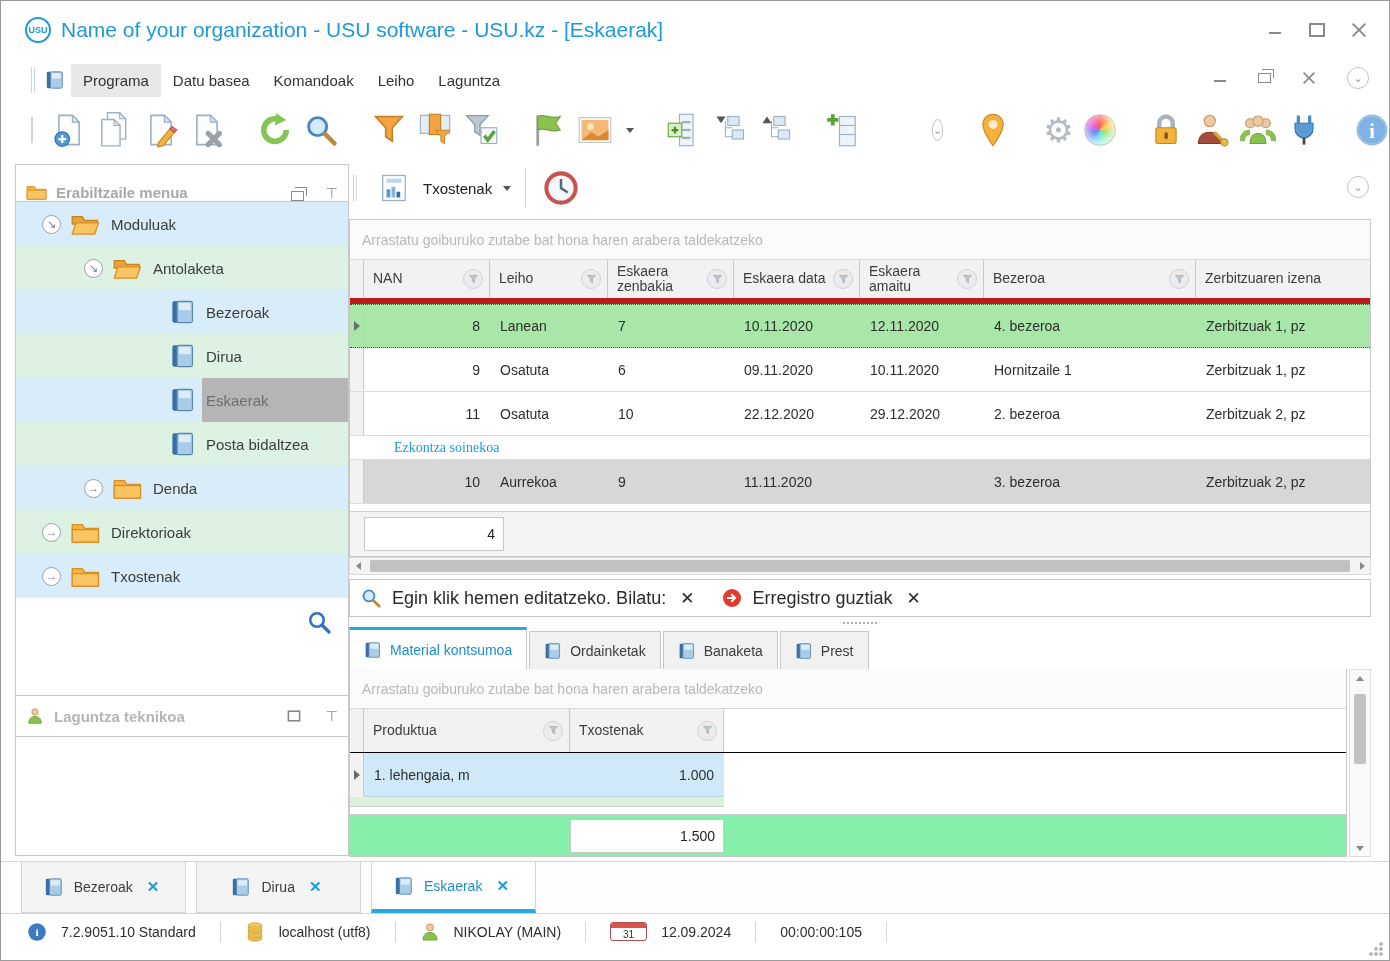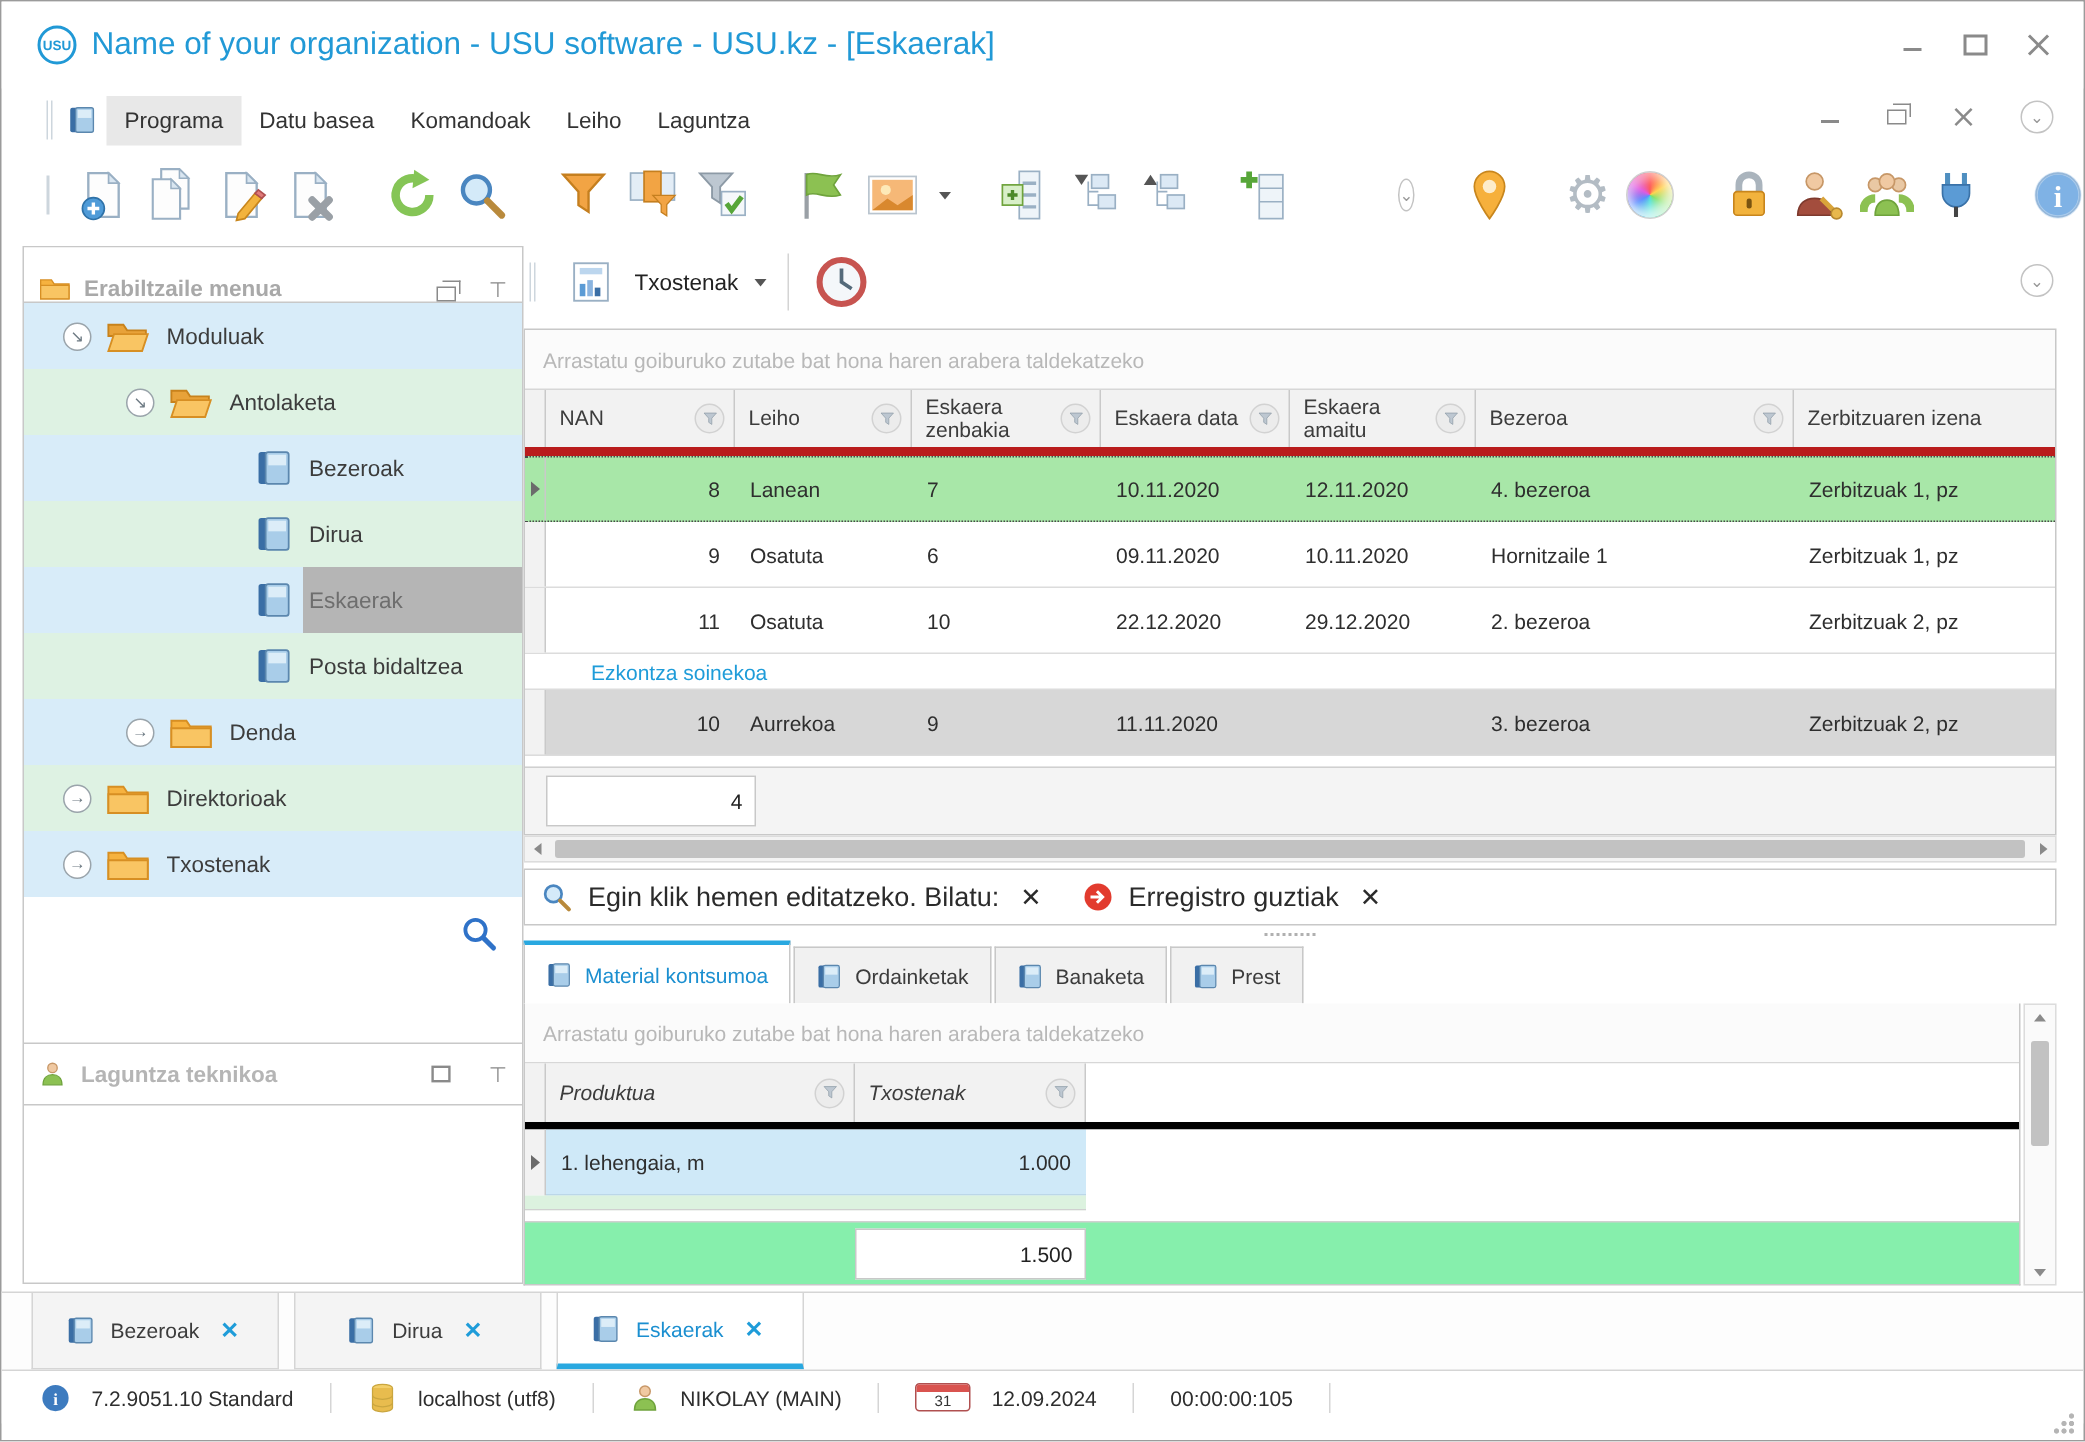--- a/index.html
+++ b/index.html
@@ -69,21 +69,21 @@
   .hdr-cell .lbl { flex:1; line-height:1.1; }
   .fun-badge { width:20px; height:20px; border-radius:50%; background:#ececec; border:1px solid #d2d2d2; display:flex; align-items:center; justify-content:center; flex:none; }
   .fun-badge svg { width:11px; height:11px; }
   .ind-cell { background:#f2f2f2; border-right:1px solid #c9c9c9; display:flex; align-items:center; justify-content:center; }
   .gr { display:grid; grid-template-columns:14px 126px 118px 126px 126px 124px 212px 1fr; height:44px; border-bottom:1px solid #dcdcdc; font-size:14px; color:#2e2e2e; }
   .gr .c { display:flex; align-items:center; padding:0 10px; }
   .gr .r { justify-content:flex-end; }
   .row-green { background:#a8e7a8; border-top:1px dotted #4a4a4a; border-bottom:1px dotted #4a4a4a; }
   .row-gray { background:#d7d7d7; }
   .link-row { height:24px; display:flex; align-items:center; border-bottom:1px solid #dcdcdc; padding-left:44px; }
-  .link-row a { color:#1e9cd9; font-size:14px; text-decoration:none; }
+  .link-row a { color:#1e9cd9; font-size:14px; text-decoration:none;font-family:Liberation Serif, serif; }
   .focus-arrow { width:0; height:0; border-top:5px solid transparent; border-bottom:5px solid transparent; border-left:6px solid #6b6b6b; }
   .grid-fill { flex:1; background:#fff; }
   .grid-footer { height:45px; background:#f4f4f4; border-top:1px solid #d0d0d0; position:relative; }
   .sum-box { position:absolute; background:#fff; border:1px solid #c8c8c8; display:flex; align-items:center; justify-content:flex-end; padding:0 8px; font-size:14px; color:#222; }
   .hscroll { left:348px; top:556px; width:1022px; height:18px; background:#f3f3f3; border:1px solid #dcdcdc; display:flex; align-items:center; }
   .scr-btn { width:16px; height:100%; display:flex; align-items:center; justify-content:center; }
   .tri-l { width:0;height:0;border-top:4px solid transparent;border-bottom:4px solid transparent;border-right:5px solid #8a8a8a; }
   .tri-r { width:0;height:0;border-top:4px solid transparent;border-bottom:4px solid transparent;border-left:5px solid #8a8a8a; }
   .tri-u { width:0;height:0;border-left:4px solid transparent;border-right:4px solid transparent;border-bottom:5px solid #8a8a8a; }
   .tri-d { width:0;height:0;border-left:4px solid transparent;border-right:4px solid transparent;border-top:5px solid #8a8a8a; }
@@ -98,21 +98,21 @@
   .splitter .dots { width:34px; border-top:2px dotted #b0b0b0; }
 
   
   .dtabs { left:348px; top:626px; width:1022px; height:42px; display:flex; align-items:flex-end; }
   .dtab { height:38px; border:1px solid #c8c8c8; border-bottom:none; background:#f1f1f1; display:flex; align-items:center; gap:8px; padding:0 14px; font-size:14px; color:#3c3c3c; margin-right:2px; }
   .dtab .bk { width:18px; height:18px; }
   .dtab.active { height:42px; background:#fff; border-top:3px solid #29a8e0; color:#1b8fd0; }
 
   
   .detailpanel { left:348px; top:668px; width:998px; height:188px; border:1px solid #c8c8c8; border-top:none; background:#fff; display:flex; flex-direction:column; }
-  .d-hdr { display:grid; grid-template-columns:14px 206px 154px 1fr; height:44px; border-bottom:5px solid #000000;font-style:italic; }
+  .d-hdr { display:grid; grid-template-columns:14px 206px 154px 1fr; height:44px; border-bottom:1px solid #000000; }
   .d-hdr .hdr-cell { background:#f2f2f2; }
   .d-hdr .blank { background:#fff; border-right:none; }
   .d-row { display:grid; grid-template-columns:14px 206px 154px 1fr; height:44px; font-size:14px; color:#2e2e2e; }
   .d-row .c { display:flex; align-items:center; padding:0 10px; background:#cfe9f8; border-bottom:1px solid #bcd7e8; }
   .d-row .c.r { justify-content:flex-end; }
   .d-row .blank { background:#fff; border-bottom:none; }
   .greenstrip { width:374px; height:10px; background:#dcf2df; border-bottom:1px solid #d0d0d0; }
   .d-fill { flex:1; background:#fff; }
   .d-footer { height:42px; background:#86efac; border-top:1px solid #d0d0d0; position:relative; }
   .vscroll { left:1348px; top:668px; width:22px; height:188px; border:1px solid #dcdcdc; background:#fafafa; display:flex; flex-direction:column; align-items:center; }

